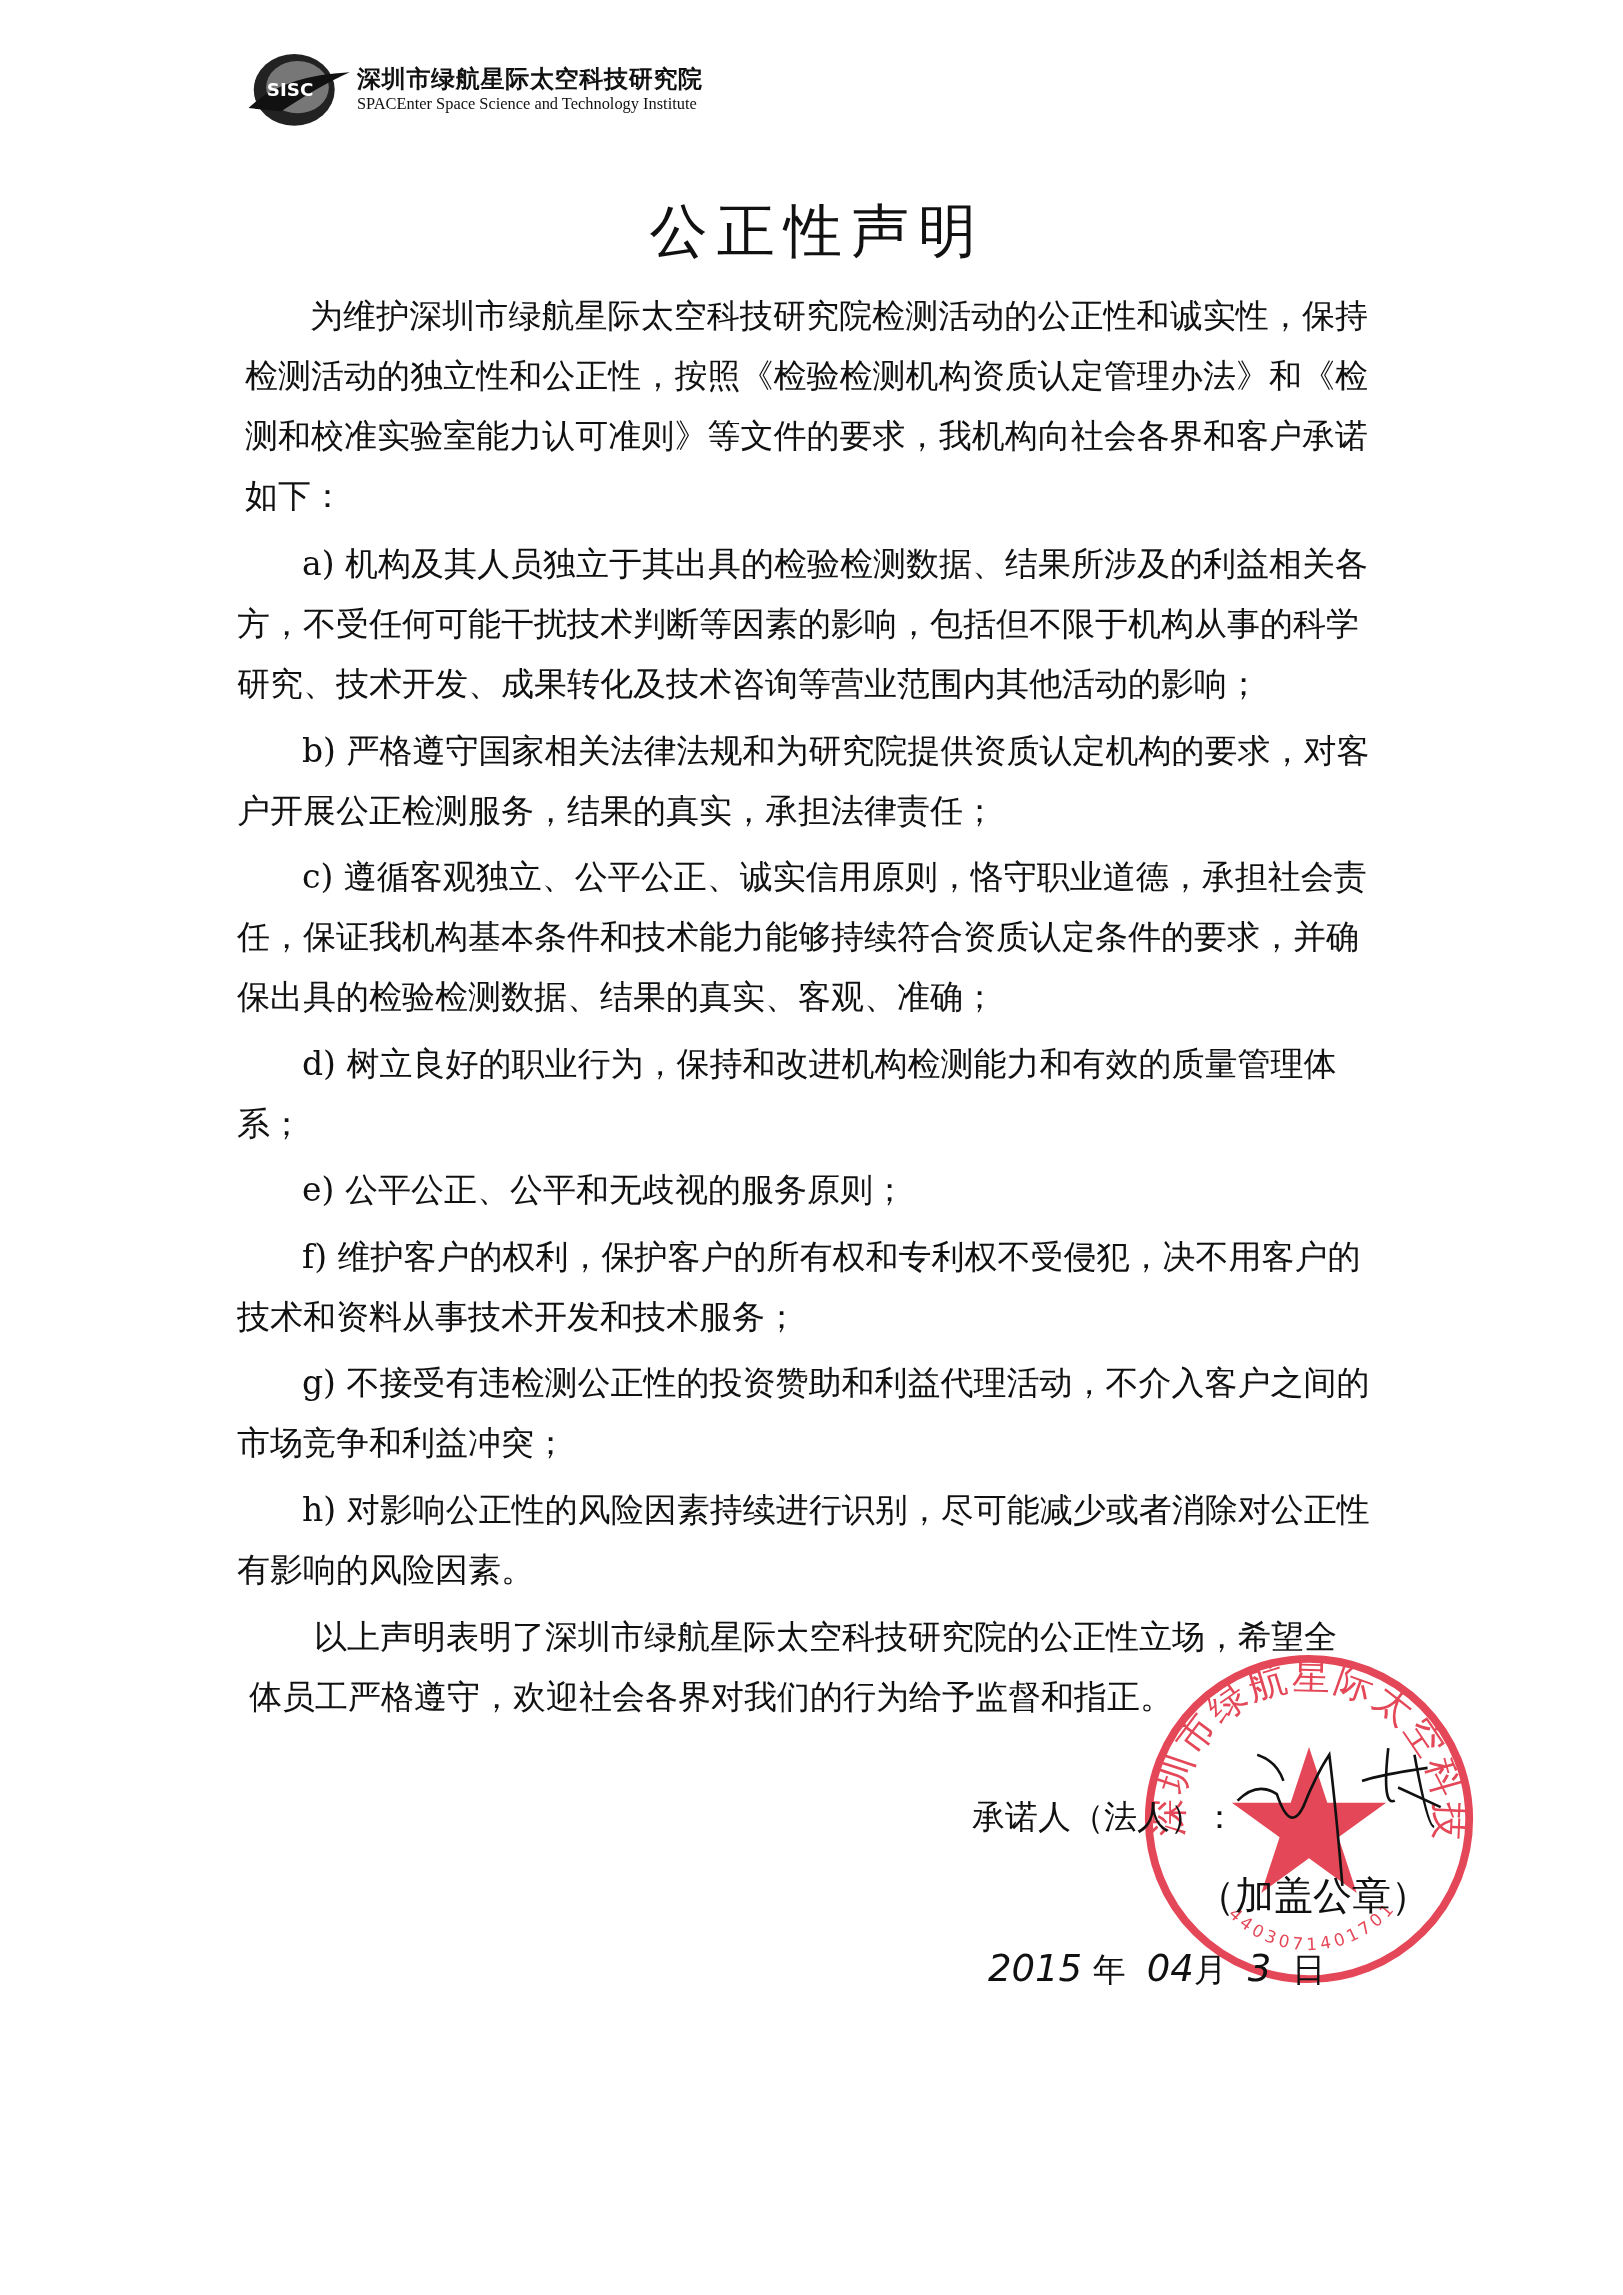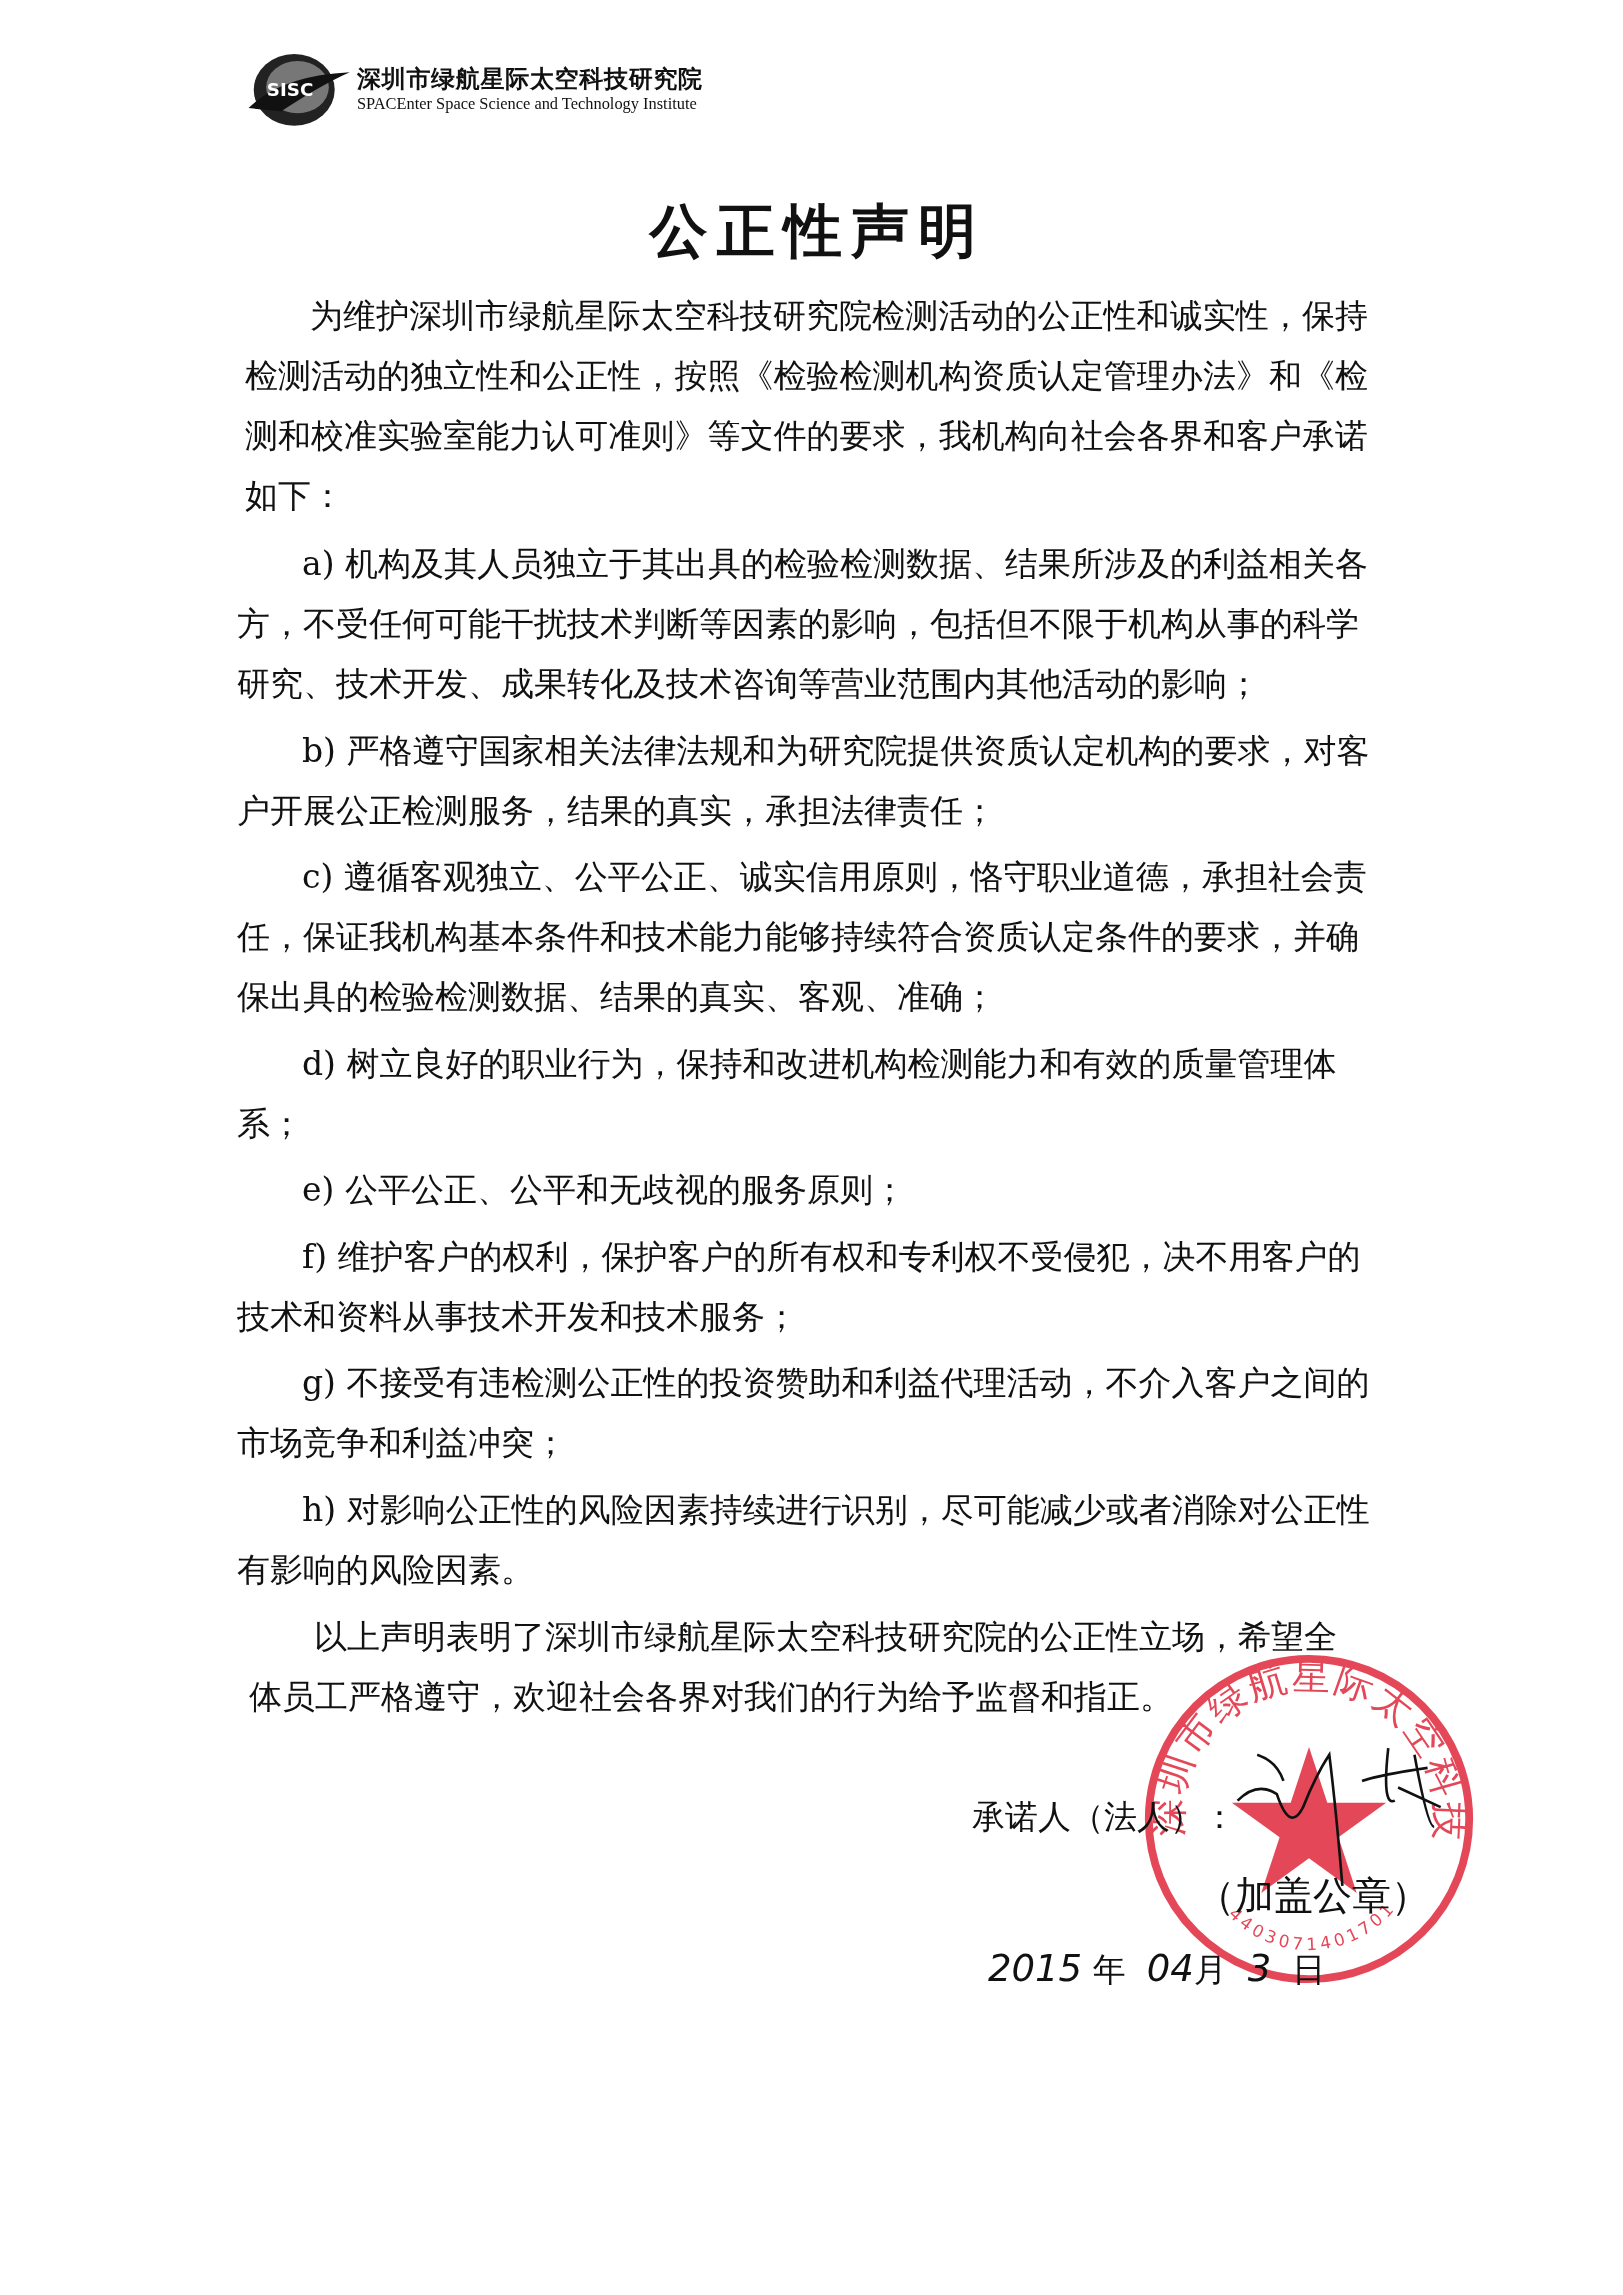--- a/index.html
+++ b/index.html
@@ -3,21 +3,21 @@
   <meta charset="utf-8">
   <style>
     html, body { margin: 0; padding: 0; background: #ffffff; }
     body {
       width: 1624px; height: 2295px; position: relative; overflow: hidden;
       font-family: "DejaVu Serif", "Liberation Serif", serif; color: #111;
     }
     .logo { position: absolute; left: 242px; top: 49px; width: 111px; height: 79px; }
     .org-cn { position: absolute; left: 357px; top: 63px; font-size: 24px; font-family: "DejaVu Sans", sans-serif; font-weight: bold; letter-spacing: 0.7px; }
     .org-en { position: absolute; left: 357px; top: 94px; font-size: 16.4px; font-family: "Liberation Serif", serif; }
-    .title { position: absolute; left: 11px; right: 0; top: 193px; text-align: center; font-size: 58px; font-weight: bold; letter-spacing: 9.2px; font-family: "DejaVu Serif", serif; }
+    .title { position: absolute; left: 11px; right: 0; top: 193px; text-align: center; font-size: 58px; font-weight: normal; letter-spacing: 9.2px; font-family: "DejaVu Serif", serif; }
     .body { position: absolute; left: 237px; width: 1139px; top: 278px; font-size: 33px; line-height: 60px; }
     .para { text-indent: 65px; margin: 8px; text-align: justify; }
     .para-item { text-indent: 65px; margin: 0; margin-top: 6.5px; }
     .closing { text-indent: 65px; margin: 12px; margin-top: 7.9px; }
     .signer { position: absolute; left: 972px; top: 1795px; font-size: 33px; }
     .seal-note { position: absolute; left: 1172px; top: 1869px; font-size: 39px; margin-left: 24px; }
     .date { position: absolute; left: 988px; top: 1947px; font-size: 33px; }
     .date .hand { font-family: "DejaVu Sans", sans-serif; font-style: italic; font-size: 37px; }
     .stamp { position: absolute; left: 1139px; top: 1649px; width: 340px; height: 340px; opacity: 0.85; }
     .signature { position: absolute; left: 1231px; top: 1676px; width: 249px; height: 223px; }

